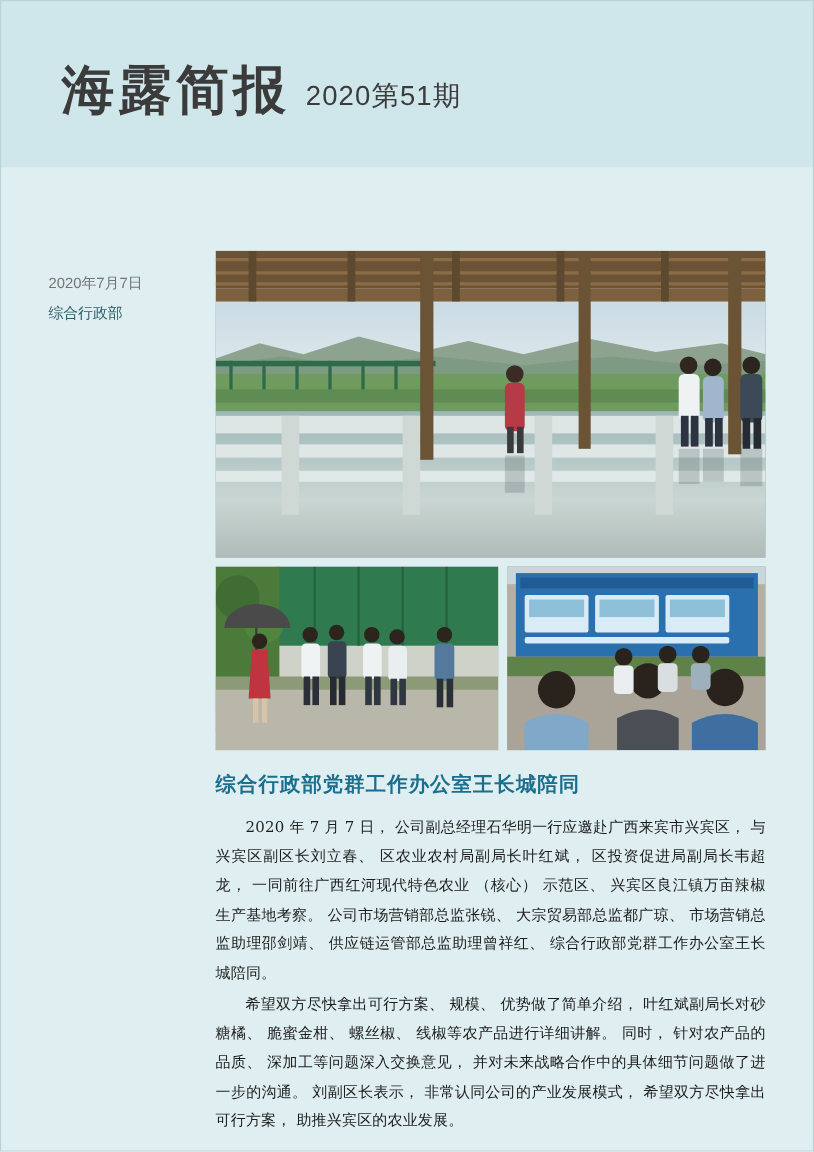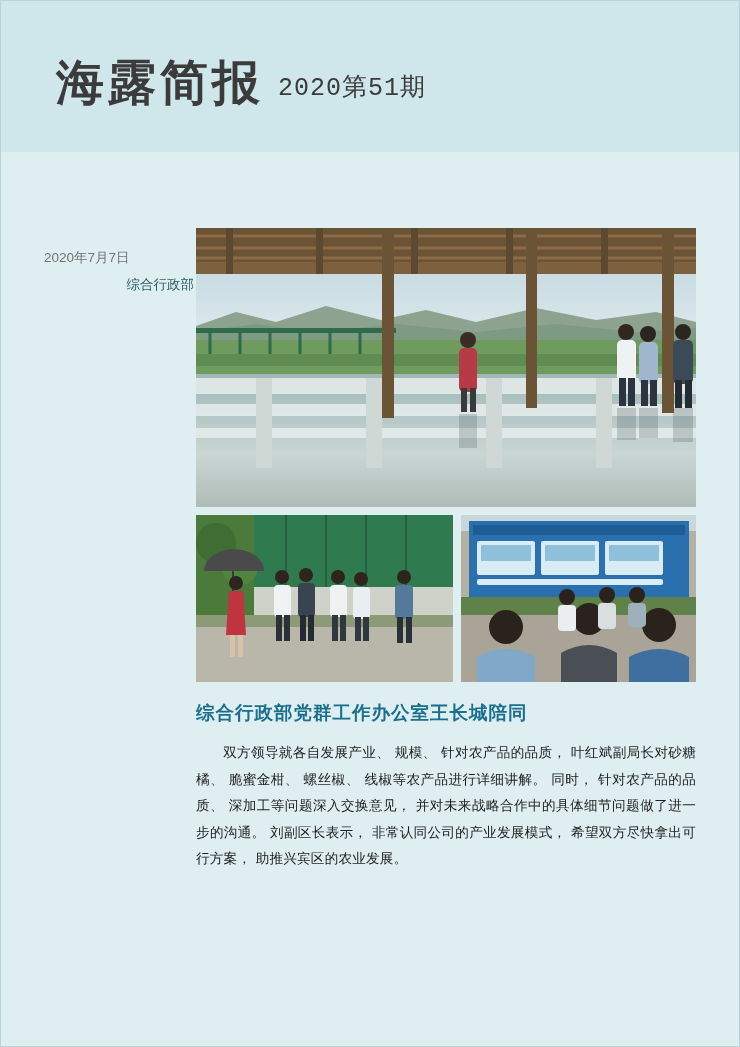--- a/index.html
+++ b/index.html
@@ -46,39 +46,39 @@
   }
   .masthead-title {
     font-family: "DejaVu Serif", serif;
     font-weight: bold;
     font-size: 48px;
     letter-spacing: 4px;
     color: #3b3b3b;
     line-height: 1;
   }
   .masthead-issue {
-    font-family: Liberation Mono, monospace;
+    font-family: Liberation Sans, sans-serif;
     font-size: 25px;
     color: #3b3b3b;
     margin-left: 14px;
     padding-bottom: 3px;
     letter-spacing: 1px;
   }
   
   .meta {
     position: absolute;
     left: 44px;
     top: 244px;
     width: 150px;
     color: #2c5c66;
     font-size: 13.5px;
     line-height: 2.0;
   }
   .meta-date { color: #737373; }
-  .meta-dept { color: #2d5f69; text-align: right; }
+  .meta-dept { color: #2d5f69; }
 
   
   .photo {
     position: absolute;
     overflow: hidden;
     background: #9bb6b8;
   }
   .photo-main {
     left: 196px;
     top: 228px;
@@ -378,16 +378,17 @@
         <circle cx="146" cy="80" r="8" fill="#2a221c"></circle>
         <rect x="137" y="88" width="18" height="26" rx="4" fill="#d9dee1"></rect>
         <circle cx="176" cy="80" r="8" fill="#2a221c"></circle>
         <rect x="167" y="88" width="18" height="24" rx="4" fill="#9fb0bd"></rect>
       </g>
     </svg>
   </div>
 
   <div class="article">
     <h2 class="article-title">综合行政部党群工作办公室王长城陪同</h2>
-    <p>双方领导就各自发展产业、 规模、 针对农产品的品质， 叶红斌副局长对砂糖橘、 脆蜜金柑、 螺丝椒、 线椒等农产品进行详细讲解。 同时， 针对农产品的品质、 深加工等问题深入交换意见， 并对未来战略合作中的具体细节问题做了进一步的沟通。 刘副区长表示， 非常认同公司的产业发展模式， 希望双方尽快拿出可行方案， 助推兴宾区的农业发展。</p>
+    <p>2020 年 7 月 7 日， 公司副总经理石华明一行应邀赴广西来宾市兴宾区， 与兴宾区副区长刘立春、 区农业农村局副局长叶红斌， 区投资促进局副局长韦超龙， 一同前往广西红河现代特色农业 （核心） 示范区、 兴宾区良江镇万亩辣椒生产基地考察。 公司市场营销部总监张锐、 大宗贸易部总监都广琼、 市场营销总监助理邵剑靖、 供应链运管部总监助理曾祥红、 综合行政部党群工作办公室王长城陪同。</p>
+    <p>希望双方尽快拿出可行方案、 规模、 优势做了简单介绍， 叶红斌副局长对砂糖橘、 脆蜜金柑、 螺丝椒、 线椒等农产品进行详细讲解。 同时， 针对农产品的品质、 深加工等问题深入交换意见， 并对未来战略合作中的具体细节问题做了进一步的沟通。 刘副区长表示， 非常认同公司的产业发展模式， 希望双方尽快拿出可行方案， 助推兴宾区的农业发展。</p>
   </div>
 
 </div>
 
 </body></html>

